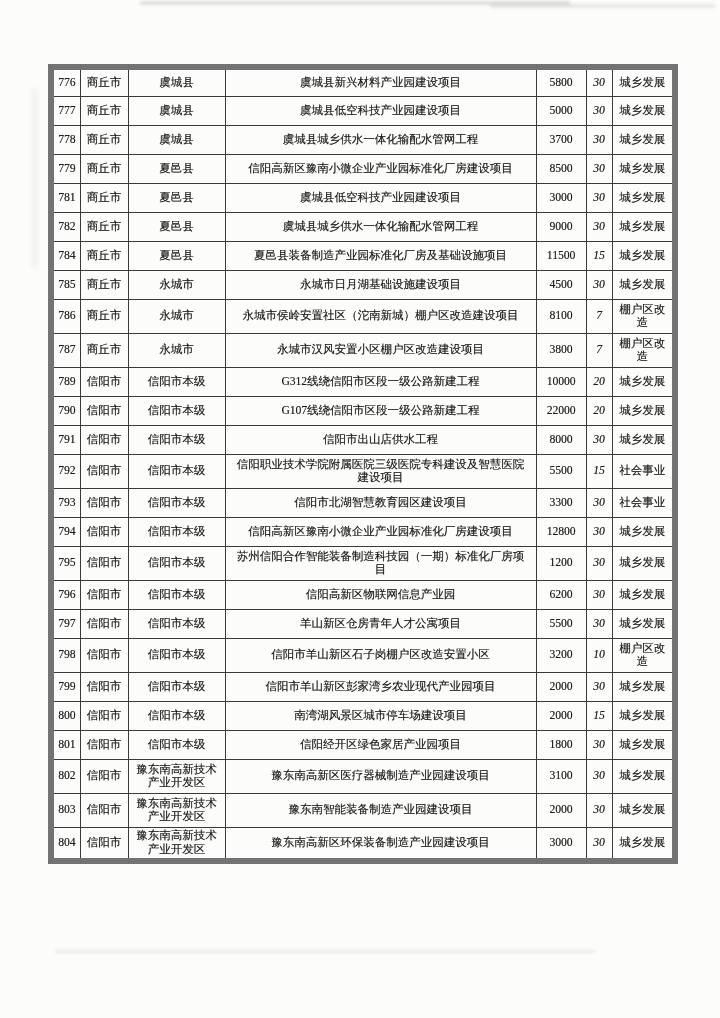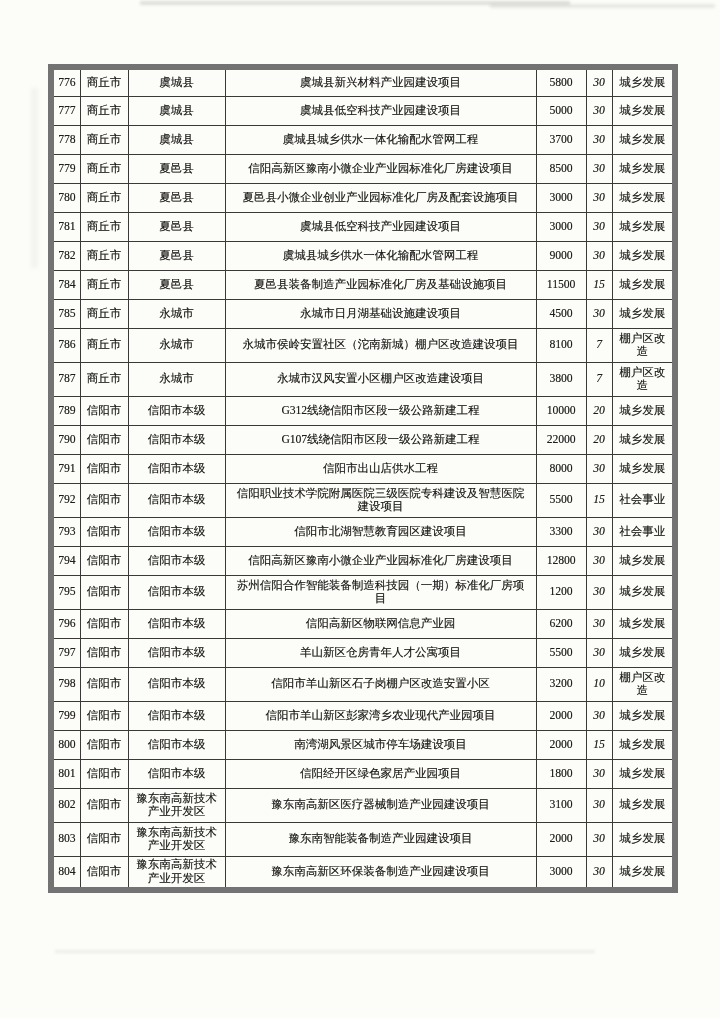--- a/index.html
+++ b/index.html
@@ -108,29 +108,20 @@
         <tr class="row-normal">
           <td class="col-no">779</td>
           <td class="col-city">商丘市</td>
           <td class="col-county">夏邑县</td>
           <td class="col-project">信阳高新区豫南小微企业产业园标准化厂房建设项目</td>
           <td class="col-amount">8500</td>
           <td class="col-ratio">30</td>
           <td class="col-category">城乡发展</td>
         </tr>
         <tr class="row-normal">
-          <td class="col-no">780</td>
-          <td class="col-city">商丘市</td>
-          <td class="col-county">夏邑县</td>
-          <td class="col-project">夏邑县小微企业创业产业园标准化厂房及配套设施项目</td>
-          <td class="col-amount">3000</td>
-          <td class="col-ratio">30</td>
-          <td class="col-category">城乡发展</td>
-        </tr>
-        <tr class="row-normal">
           <td class="col-no">781</td>
           <td class="col-city">商丘市</td>
           <td class="col-county">夏邑县</td>
           <td class="col-project">虞城县低空科技产业园建设项目</td>
           <td class="col-amount">3000</td>
           <td class="col-ratio">30</td>
           <td class="col-category">城乡发展</td>
         </tr>
         <tr class="row-normal">
           <td class="col-no">782</td>

